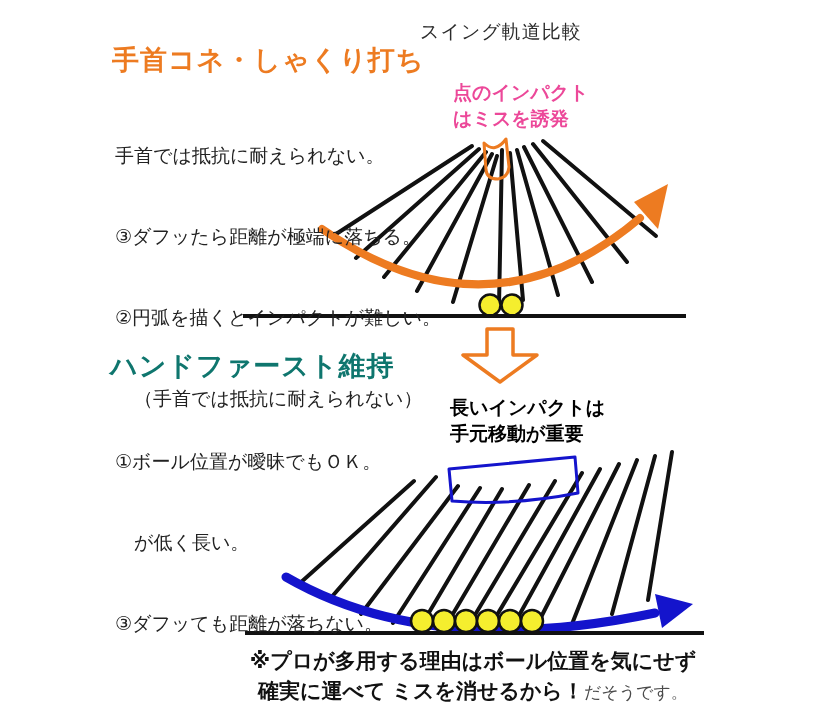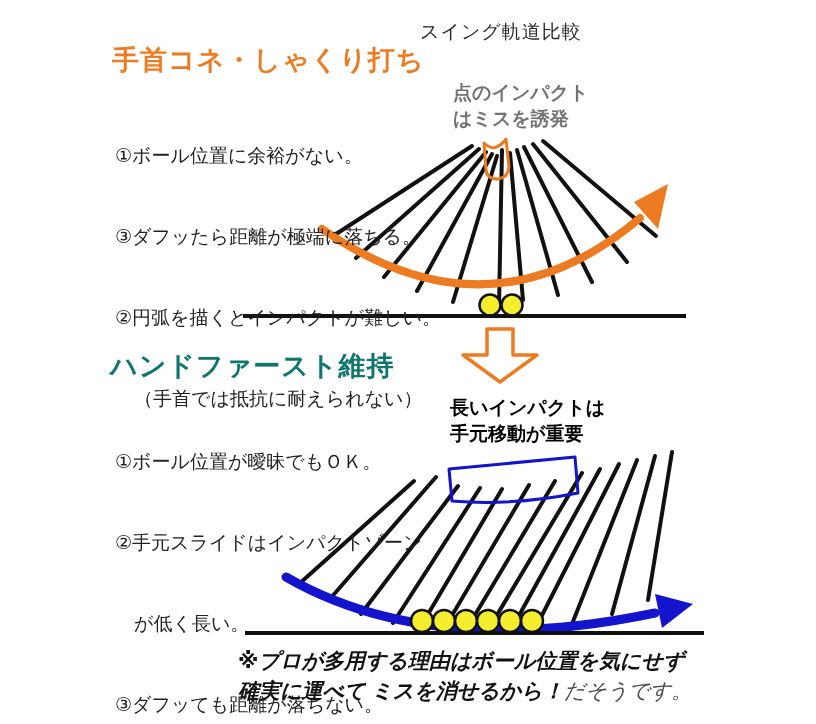--- a/index.html
+++ b/index.html
@@ -17,27 +17,27 @@
   }
   .heading.orange{left:112px;top:42px;color:#ed7b21;}
   .heading.blue{left:110px;top:348px;color:#0f766e;}
   .points{font-size:19px;line-height:27px;color:#222;white-space:pre;}
   .points div{white-space:pre;}
   .points.top{left:115px;top:88px;}
   .points.bottom{left:115px;top:394px;}
   .annotation{
     font-weight:bold;font-size:19px;line-height:26px;white-space:nowrap;
   }
-  .annotation.orange{left:453px;top:80px;color:#737373;}
+  .annotation.orange{left:453px;top:80px;color:#ec4899;}
   .annotation.blue{left:450px;top:395px;color:#000000;}
   .footnote{
-    left:238px;top:646px;width:470px;
-    font-weight:bold;font-size:21px;line-height:30px;color:#111;font-style:italic;
+    left:238px;top:646px;width:470px;text-align:center;
+    font-weight:bold;font-size:21px;line-height:30px;color:#111;
   }
-  .footnote .light{font-weight:normal;font-size:21px;color:#4a4a4a;}
+  .footnote .light{font-weight:normal;font-size:17px;color:#4a4a4a;}
   svg.diagram{position:absolute;left:0;top:0;}
 </style>
 </head>
 <body>
 
 <svg class="diagram" width="816" height="724" viewBox="0 0 816 724">
 
   <g stroke="#111" stroke-width="4" stroke-linecap="round">
     <line x1="472" y1="146" x2="333" y2="236"></line>
     <line x1="479" y1="149" x2="356" y2="258"></line>
@@ -97,36 +97,35 @@
   </g>
 
   <line x1="245" y1="633" x2="704" y2="633" stroke="#111" stroke-width="4"></line>
 </svg>
 
 <div class="abs page-title">スイング軌道比較</div>
 
 <div class="abs heading orange">手首コネ・しゃくり打ち</div>
 
 <div class="abs points top">
-  <div>①ボール位置に余裕がない。</div>
+  <div>手首では抵抗に耐えられない。</div>
   <div>③ダフッたら距離が極端に落ちる。</div>
   <div>②円弧を描くとインパクトが難しい。</div>
   <div>　（手首では抵抗に耐えられない）</div>
 </div>
 
 <div class="abs annotation orange">
   <div>点のインパクト</div>
   <div>はミスを誘発</div>
 </div>
 
 <div class="abs heading blue">ハンドファースト維持</div>
 
 <div class="abs points bottom">
   <div>①ボール位置が曖昧でもＯＫ。</div>
-  <div>②手元スライドはインパクトゾーン</div>
   <div>　が低く長い。</div>
   <div>③ダフッても距離が落ちない。</div>
   
 </div>
 
 <div class="abs annotation blue">
   <div>長いインパクトは</div>
   <div>手元移動が重要</div>
 </div>
 

